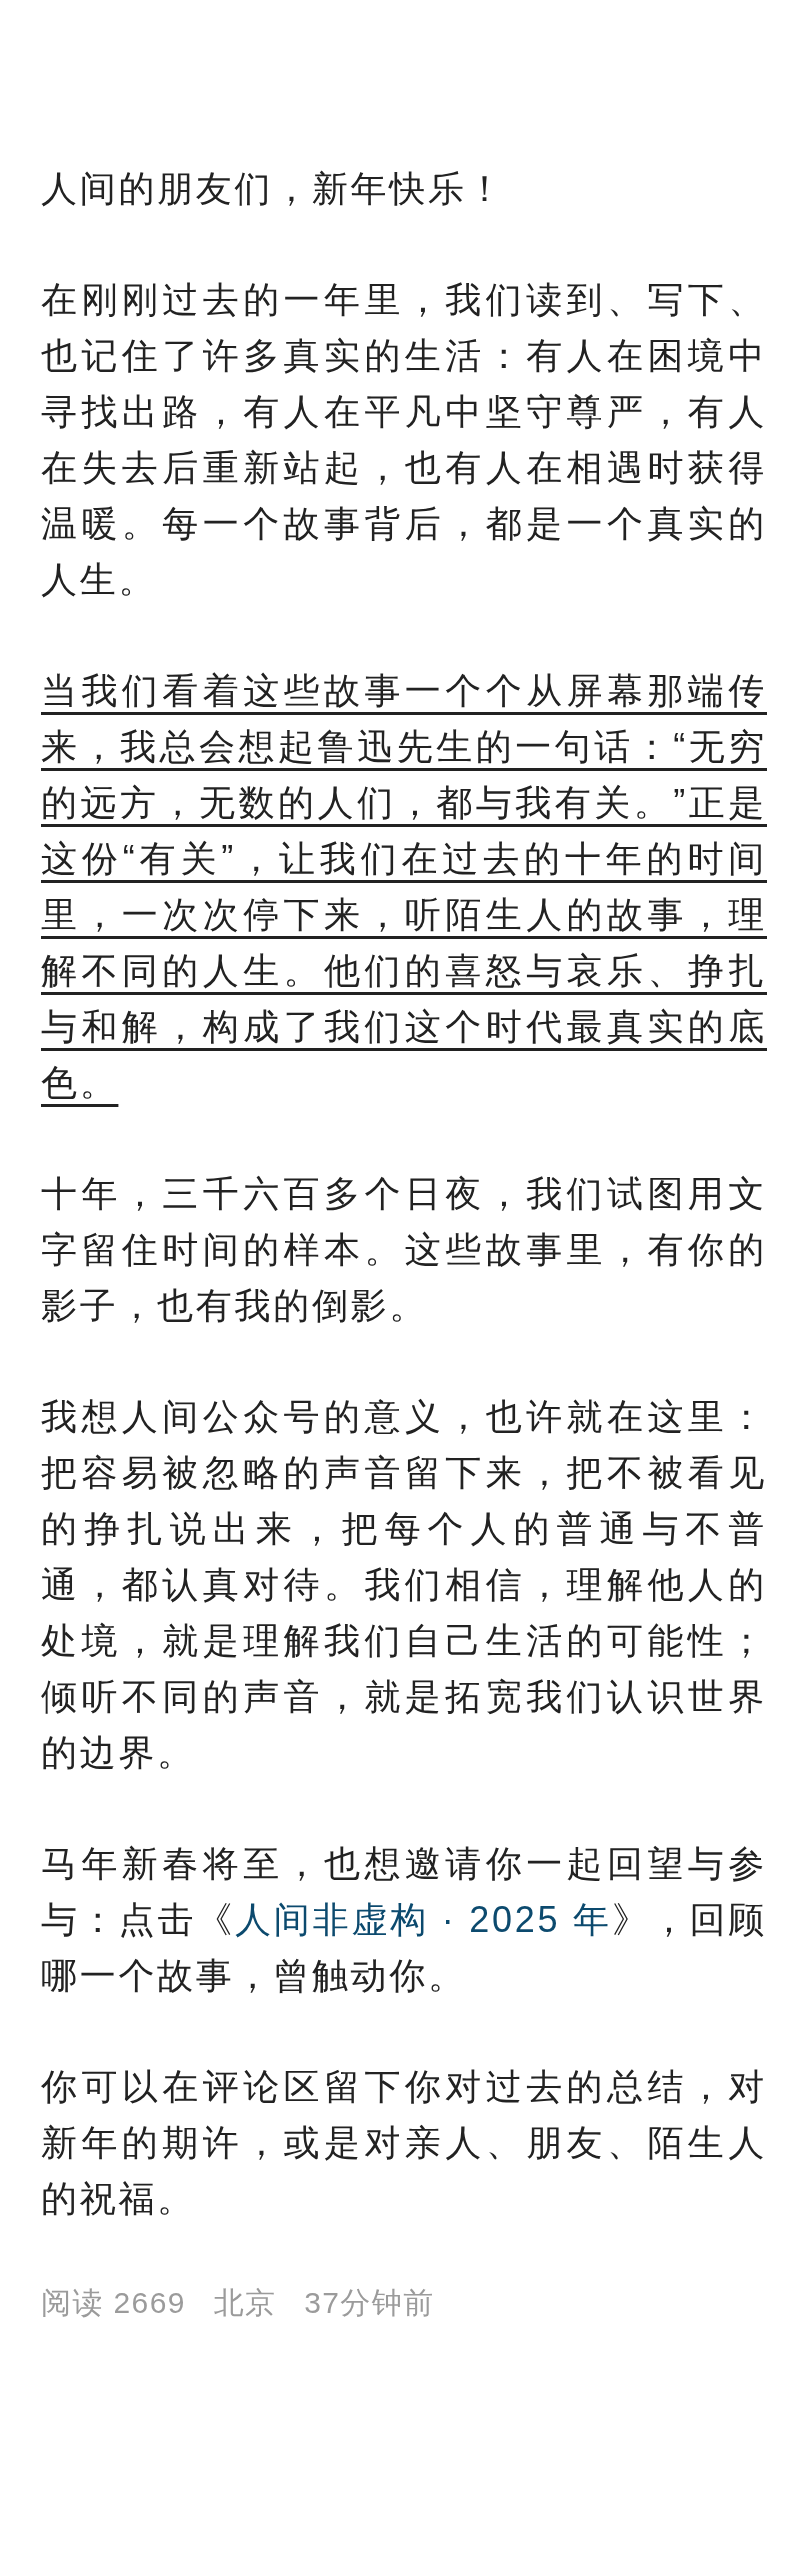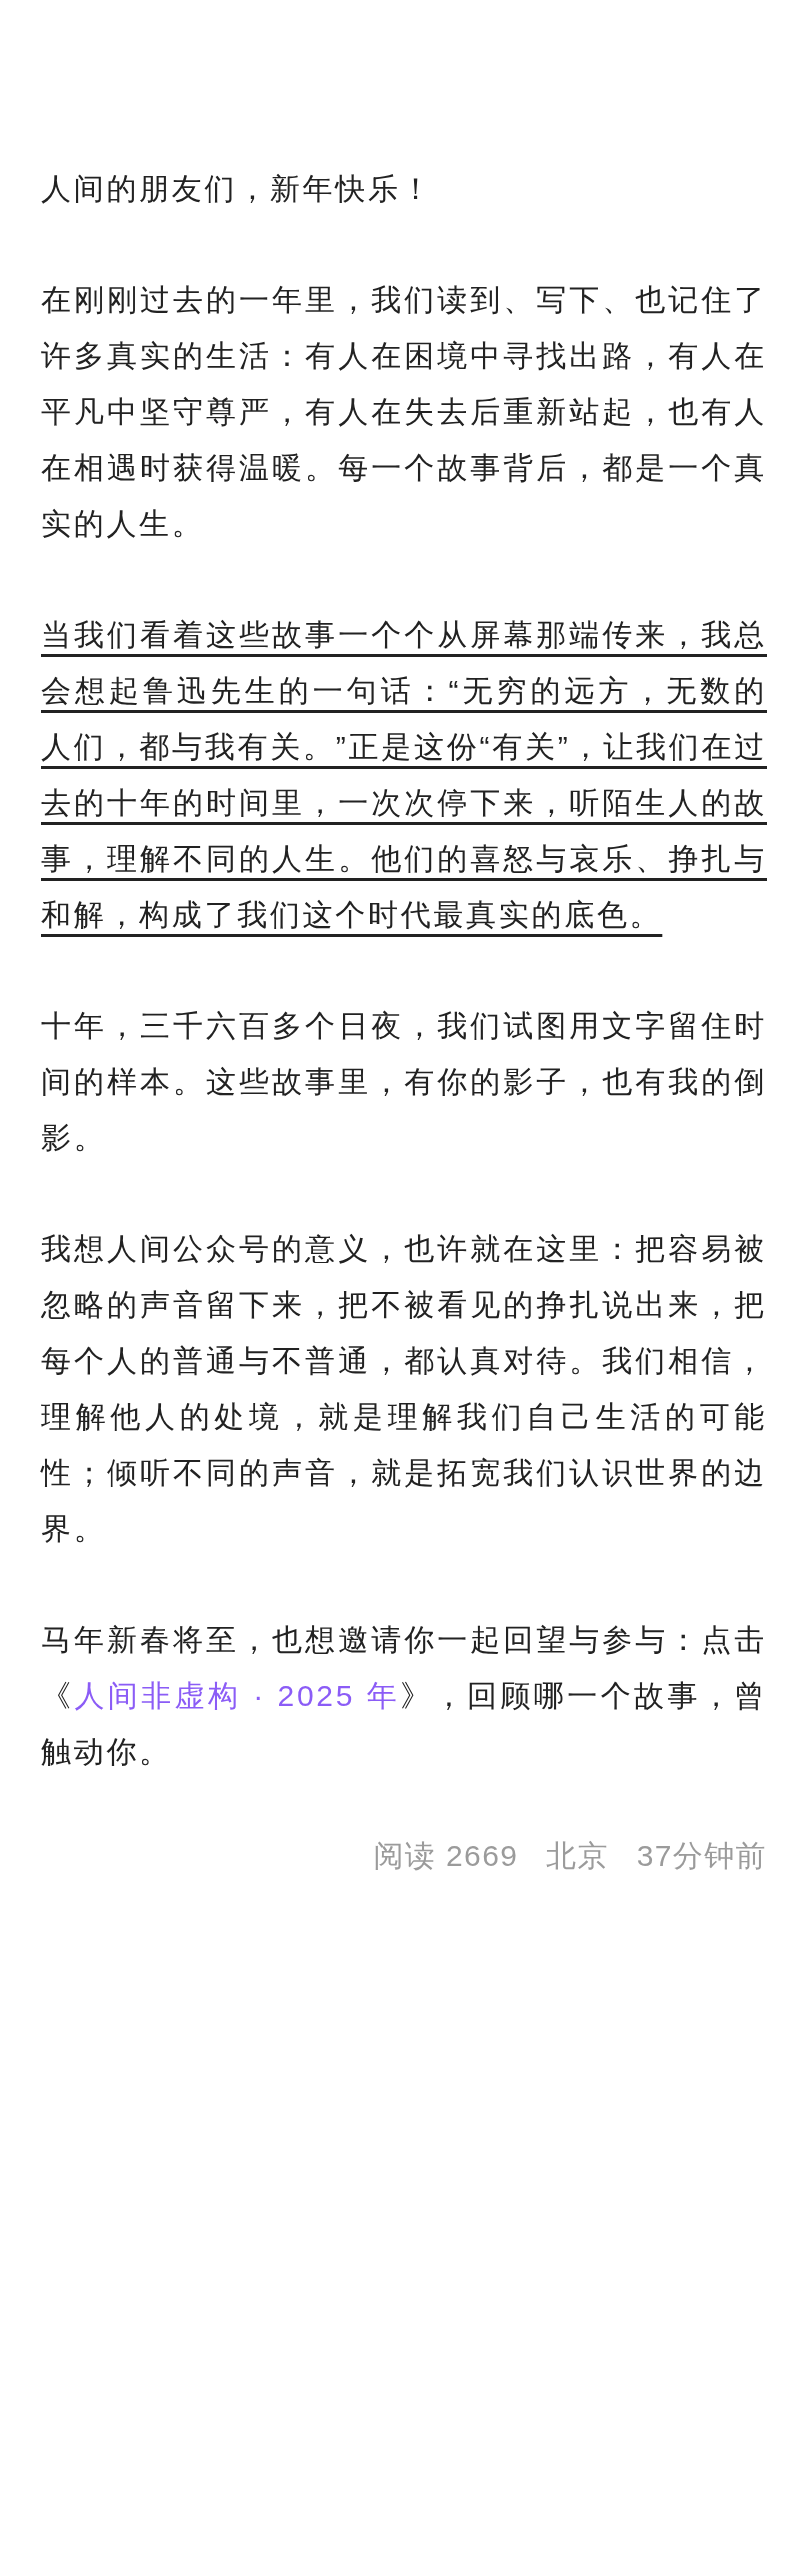--- a/index.html
+++ b/index.html
@@ -12,49 +12,48 @@
   }
   .page {
     box-sizing: border-box;
     width: 808px;
     min-height: 2576px;
     padding: 161px 41px 41px 41px;
     background: #ffffff;
   }
   .article p {
     margin: 0 0 55px 0;
-    font-size: 30px;
+    font-size: 36px;
     line-height: 56px;
     letter-spacing: 2.7px;
     text-align: justify;
     text-justify: inter-character;
     color: #222222;
     font-weight: 400;
   }
   .article p.underlined {
     text-decoration-line: underline;
     text-decoration-style: dotted;
     text-decoration-color: #a2d8c4;
     text-decoration-thickness: 4.8px;
     text-underline-offset: 9px;
     text-decoration: underline;
   }
   .inline-link {
-    color: #8b5cf6;
+    color: #0c4a6e;
     text-decoration: none;
     cursor: pointer;
   }
   .signature { margin-bottom: 55px; }
   .meta {
     margin-top: 0;
     font-size: 30px;
     line-height: 41px;
     color: #9b9b9b;
     letter-spacing: 1.4px;
-    text-align: right;
   }
   .meta span { margin-right: 18px; }
   .meta span:last-child { margin-right: 0; }
 </style>
 </head>
 <body>
 
 <div class="page">
   <div class="article">
 
@@ -65,20 +64,21 @@
     <p class="underlined">当我们看着这些故事一个个从屏幕那端传来，我总会想起鲁迅先生的一句话：“无穷的远方，无数的人们，都与我有关。”正是这份“有关”，让我们在过去的十年的时间里，一次次停下来，听陌生人的故事，理解不同的人生。他们的喜怒与哀乐、挣扎与和解，构成了我们这个时代最真实的底色。</p>
 
     <p>十年，三千六百多个日夜，我们试图用文字留住时间的样本。这些故事里，有你的影子，也有我的倒影。</p>
 
     <p>我想人间公众号的意义，也许就在这里：把容易被忽略的声音留下来，把不被看见的挣扎说出来，把每个人的普通与不普通，都认真对待。我们相信，理解他人的处境，就是理解我们自己生活的可能性；倾听不同的声音，就是拓宽我们认识世界的边界。</p>
 
     <p>
       <span>马年新春将至，也想邀请你一起回望与参与：点击《</span><a class="inline-link">人间非虚构 · 2025 年</a><span>》，回顾哪一个故事，曾触动你。</span>
     </p>
 
+    <p>你可以在评论区留下你对过去的总结，对新年的期许，或是对亲人、朋友、陌生人的祝福。</p>
 
 
 
     <div class="meta">
       <span>阅读 2669</span>
       <span>北京</span>
       <span>37分钟前</span>
     </div>
 
   </div>

